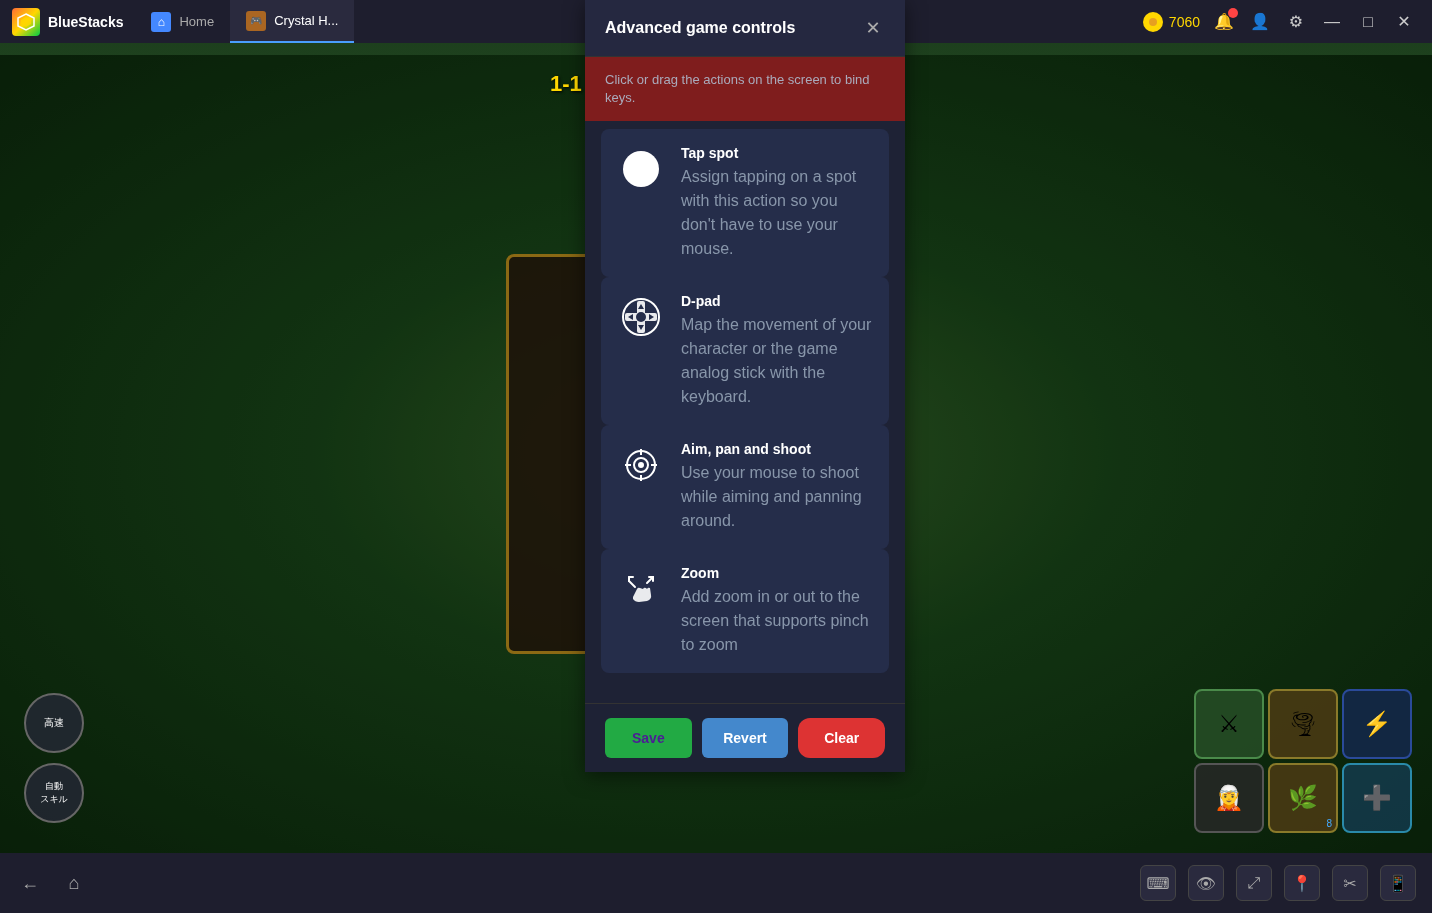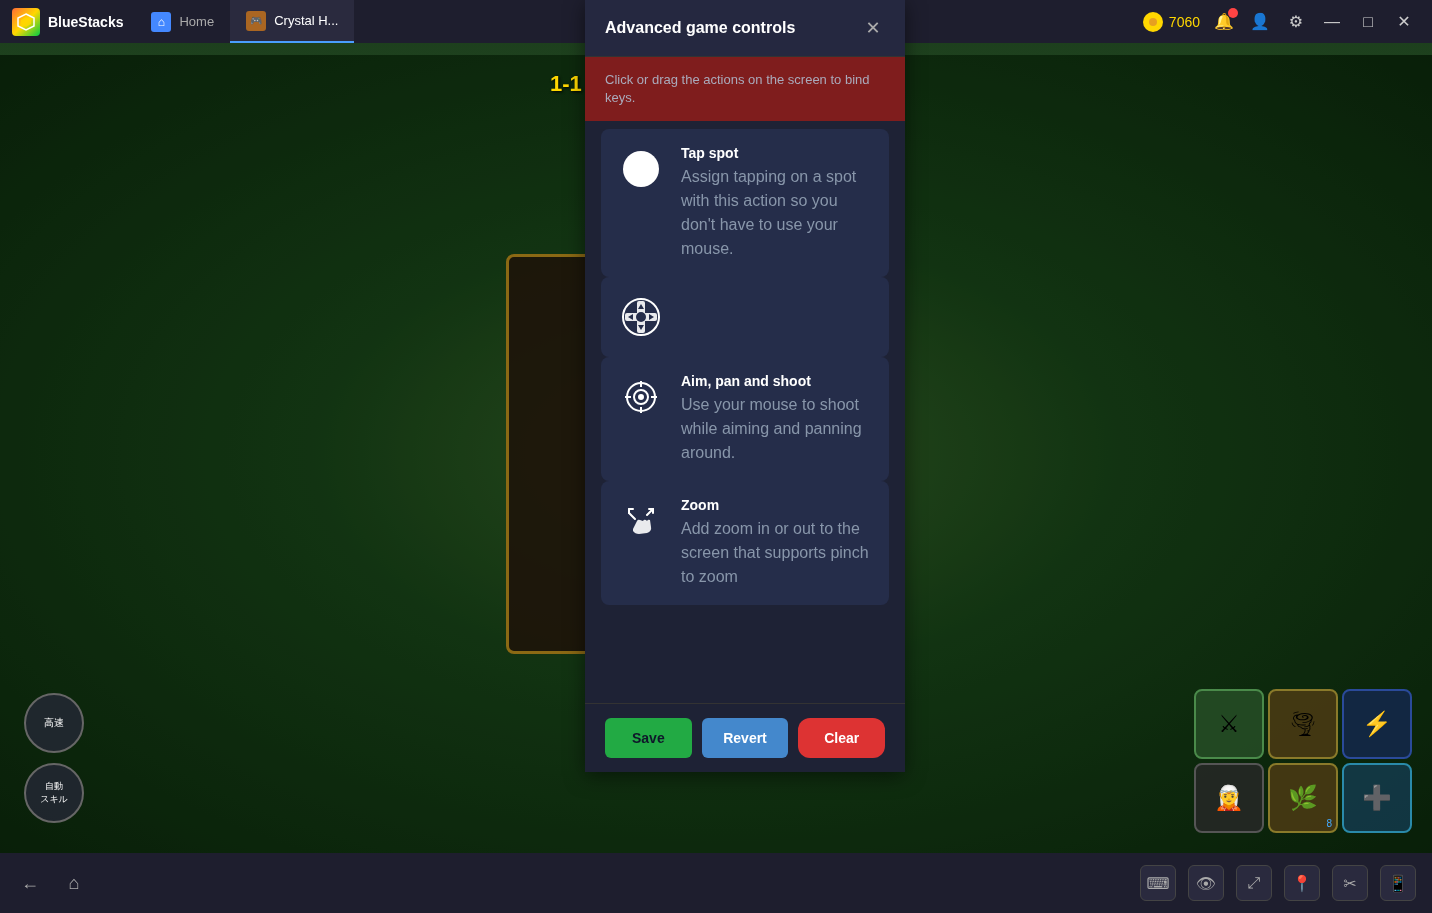--- a/index.html
+++ b/index.html
@@ -356,21 +356,21 @@
       display: flex;
       gap: 10px;
       background: #1e2235;
       border-top: 1px solid #333;
     }
 
     .btn-save {
       flex: 1;
       padding: 12px;
       background: #22aa44;
-      color: #0f172a;
+      color: #4c1d95;
       border: none;
       border-radius: 6px;
       font-size: 14px;
       font-weight: 600;
       cursor: pointer;
     }
 
     .btn-revert {
       flex: 1;
       padding: 12px;
@@ -554,20 +554,24 @@
 
           <rect x="16" y="4" width="8" height="32" rx="2" fill="white" opacity="0.9"></rect>
           <rect x="4" y="16" width="32" height="8" rx="2" fill="white" opacity="0.9"></rect>
           <circle cx="20" cy="20" r="5" fill="#252d4a"></circle>
 
           <polygon points="20,7 17,12 23,12" fill="#252d4a"></polygon>
           <polygon points="20,33 17,28 23,28" fill="#252d4a"></polygon>
           <polygon points="7,20 12,17 12,23" fill="#252d4a"></polygon>
           <polygon points="33,20 28,17 28,23" fill="#252d4a"></polygon>
         </svg>
+      </div>
+      <div class="agc-item-content">
+        <div class="agc-item-title">D-pad</div>
+        <div class="agc-item-desc">Map the movement of your character or the game analog stick with the keyboard.</div>
       </div>
     </div>
 
     <div class="agc-item">
       <div class="agc-item-icon">
         <svg width="40" height="40" viewBox="0 0 40 40" fill="none" stroke="white" stroke-width="2">
           <circle cx="20" cy="20" r="14"></circle>
           <circle cx="20" cy="20" r="7"></circle>
           <circle cx="20" cy="20" r="2" fill="white"></circle>
           <line x1="20" y1="4" x2="20" y2="10"></line>

